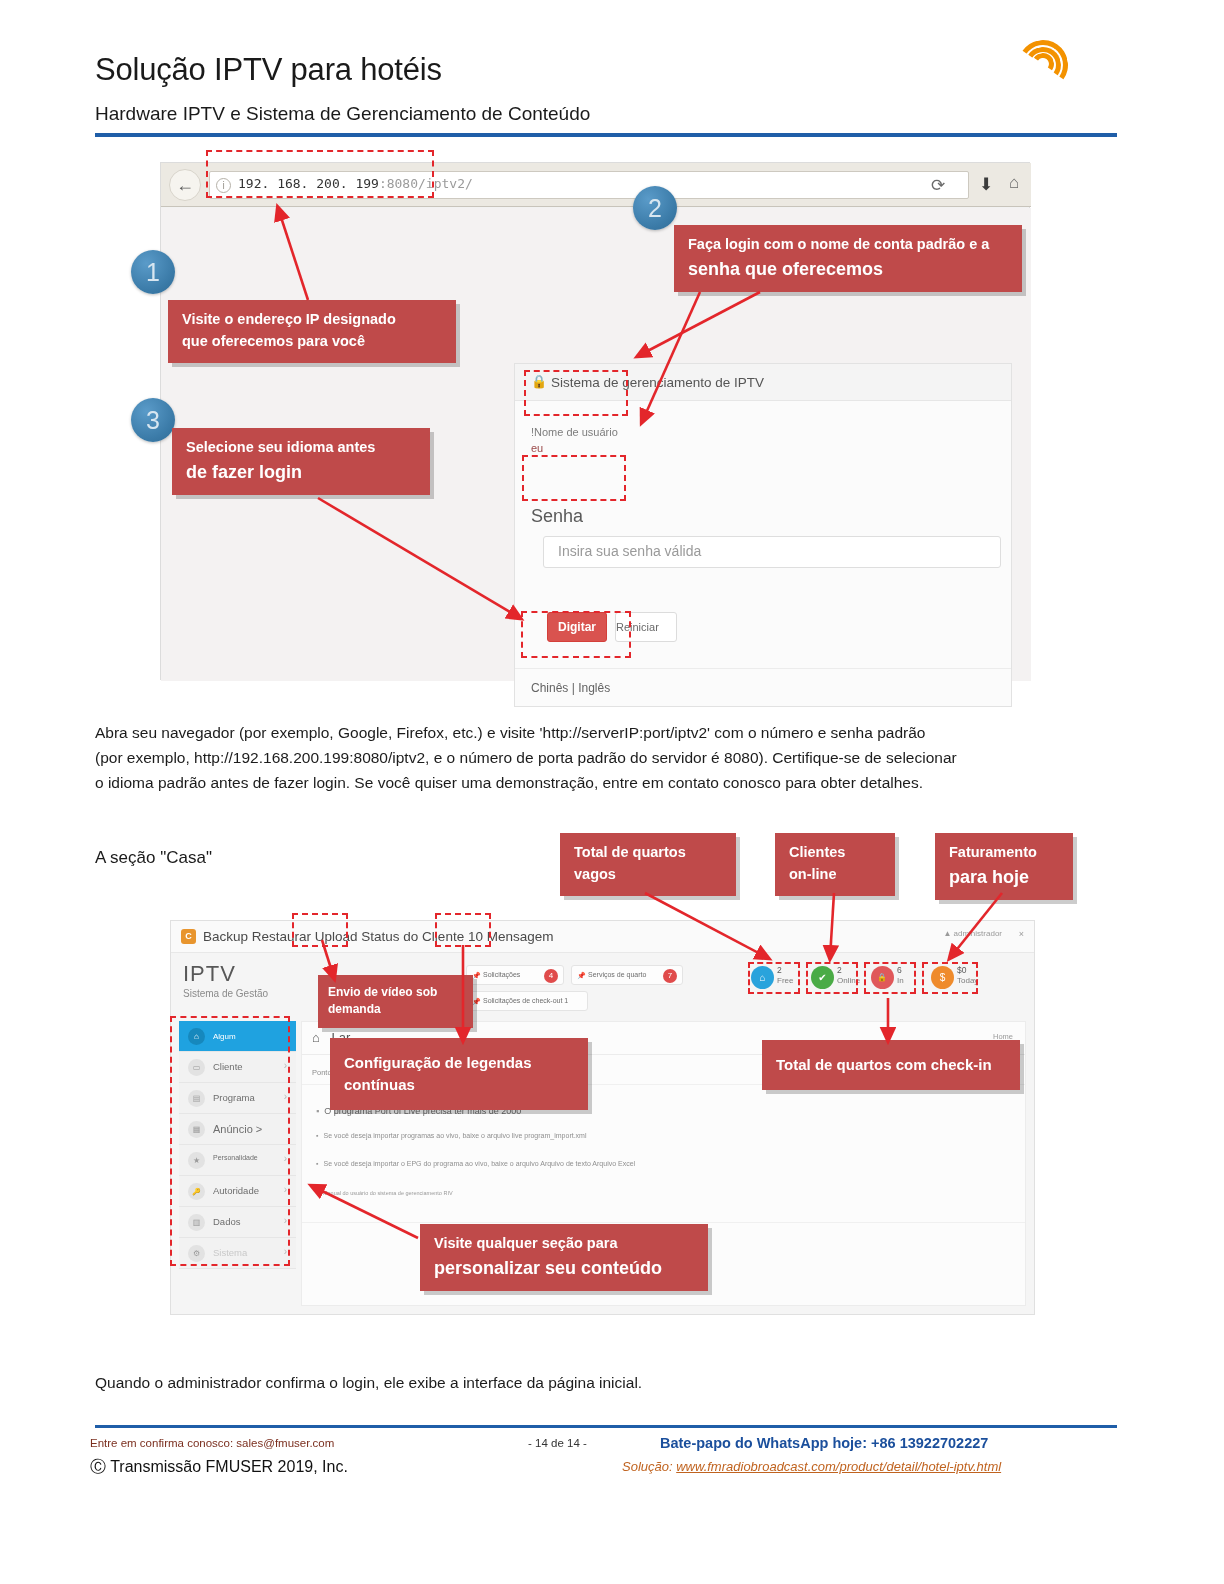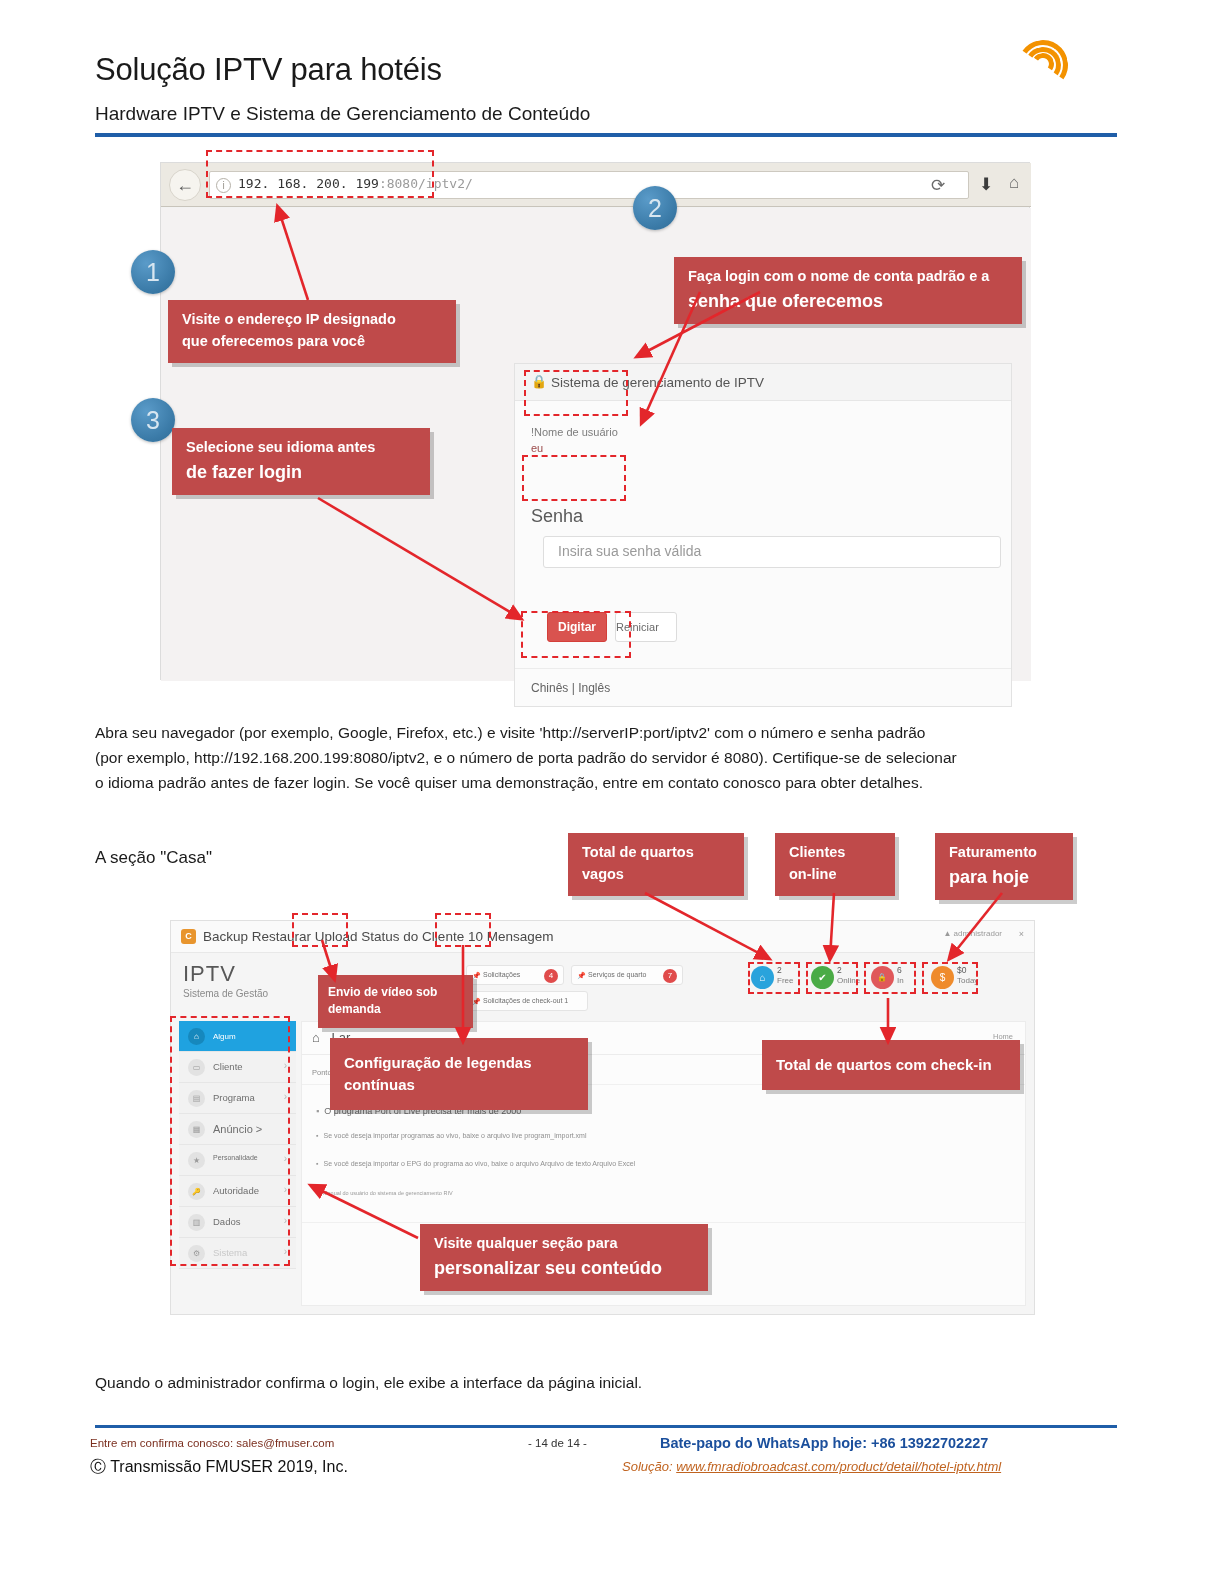--- a/index.html
+++ b/index.html
@@ -261,38 +261,38 @@
 <div class="dashbox" style="left:522px; top:455px; width:104px; height:46px;"></div>
 <div class="dashbox" style="left:521px; top:611px; width:110px; height:47px;"></div>
 
 <div class="numbadge" style="left:131px; top:250px;">1</div>
 <div class="callout" style="left:168px; top:300px; width:288px;">
   <div class="l1">Visite o endereço IP designado</div>
   <div class="l1">que oferecemos para você</div>
 </div>
 
 <div class="numbadge" style="left:633px; top:186px;">2</div>
-<div class="callout" style="left:674px; top:225px; width:348px;margin-top:32px;">
+<div class="callout" style="left:674px; top:225px; width:348px;">
   <div class="l1">Faça login com o nome de conta padrão e a</div>
   <div class="l2">senha que oferecemos</div>
 </div>
 
 <div class="numbadge" style="left:131px; top:398px;">3</div>
 <div class="callout" style="left:172px; top:428px; width:258px;">
   <div class="l1">Selecione seu idioma antes</div>
   <div class="l2">de fazer login</div>
 </div>
 
 <div class="para" style="left:95px; top:720px;">Abra seu navegador (por exemplo, Google, Firefox, etc.) e visite 'http://serverIP:port/iptv2' com o número e senha padrão</div>
 <div class="para" style="left:95px; top:745px;">(por exemplo, http://192.168.200.199:8080/iptv2, e o número de porta padrão do servidor é 8080). Certifique-se de selecionar</div>
 <div class="para" style="left:95px; top:770px;">o idioma padrão antes de fazer login. Se você quiser uma demonstração, entre em contato conosco para obter detalhes.</div>
 
 <div id="sec-label">A seção "Casa"</div>
 
-<div class="callout" style="left:560px; top:833px; width:176px;margin-left:8px;">
+<div class="callout" style="left:560px; top:833px; width:176px;">
   <div class="l1">Total de quartos</div>
   <div class="l1">vagos</div>
 </div>
 <div class="callout" style="left:775px; top:833px; width:120px;">
   <div class="l1">Clientes</div>
   <div class="l1">on-line</div>
 </div>
 <div class="callout" style="left:935px; top:833px; width:138px;">
   <div class="l1">Faturamento</div>
   <div class="l2">para hoje</div>

